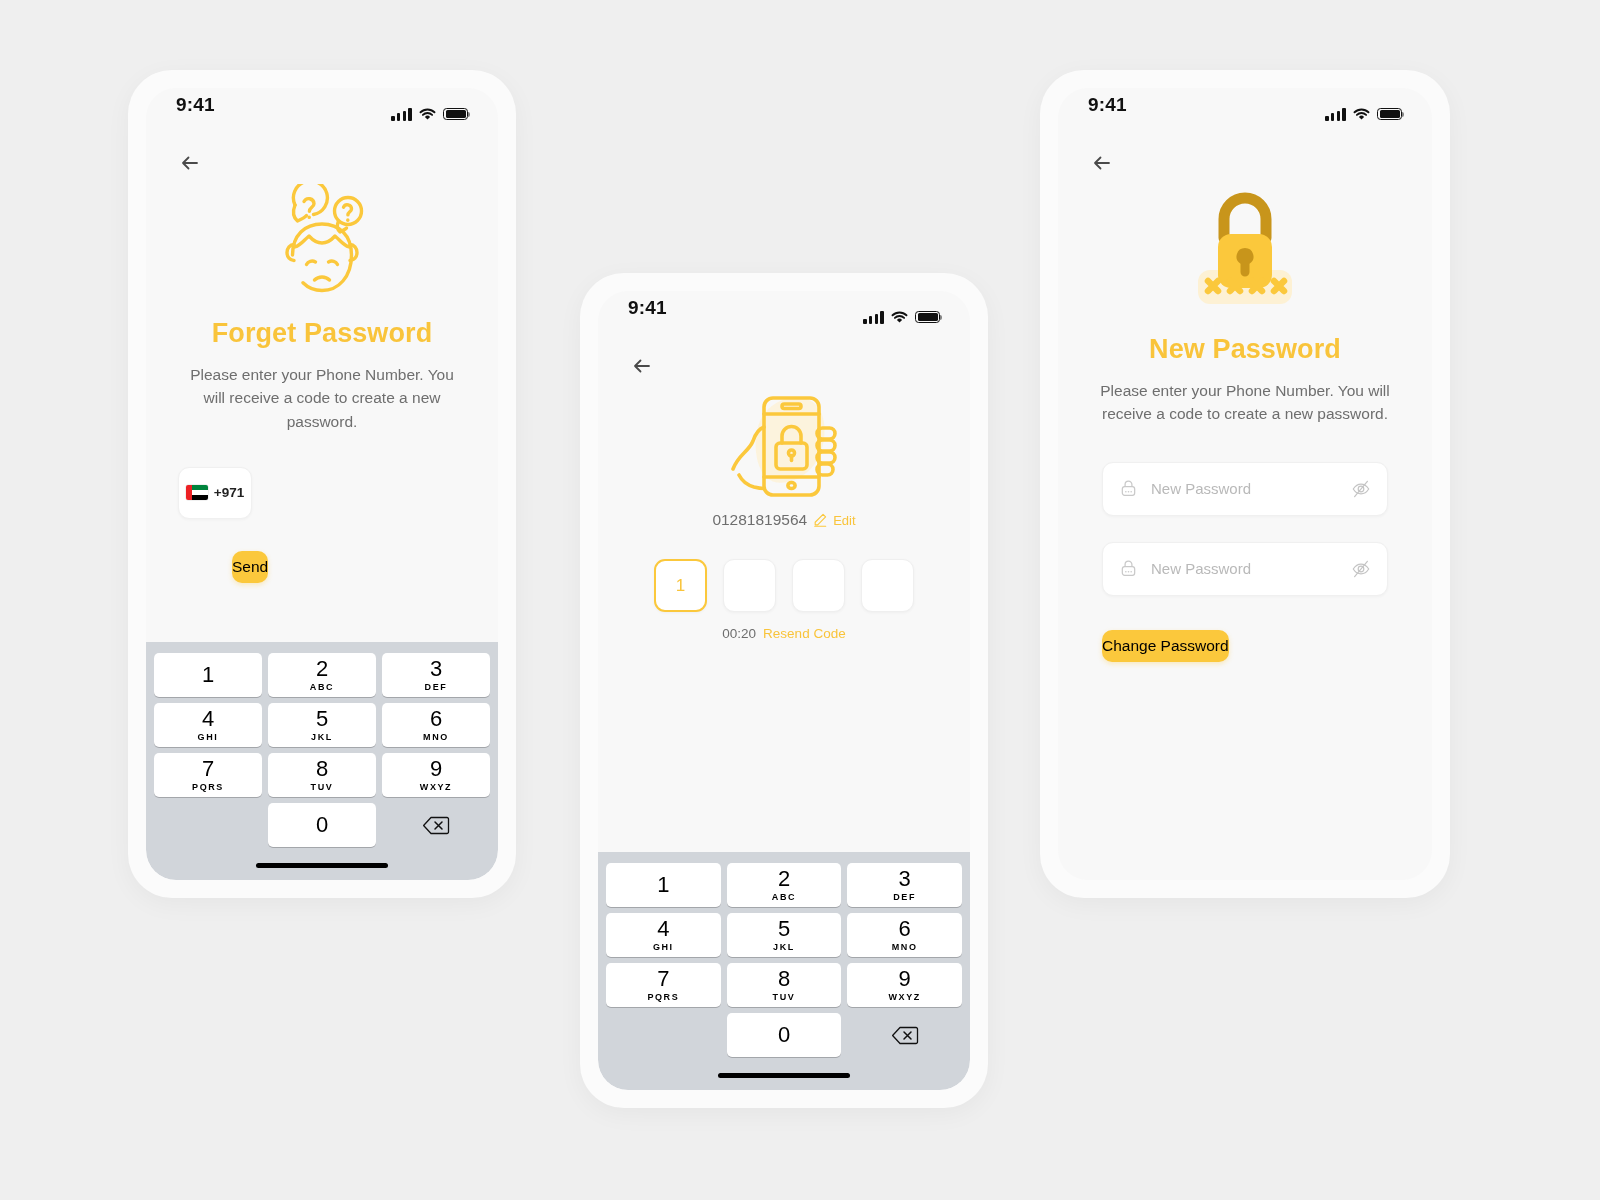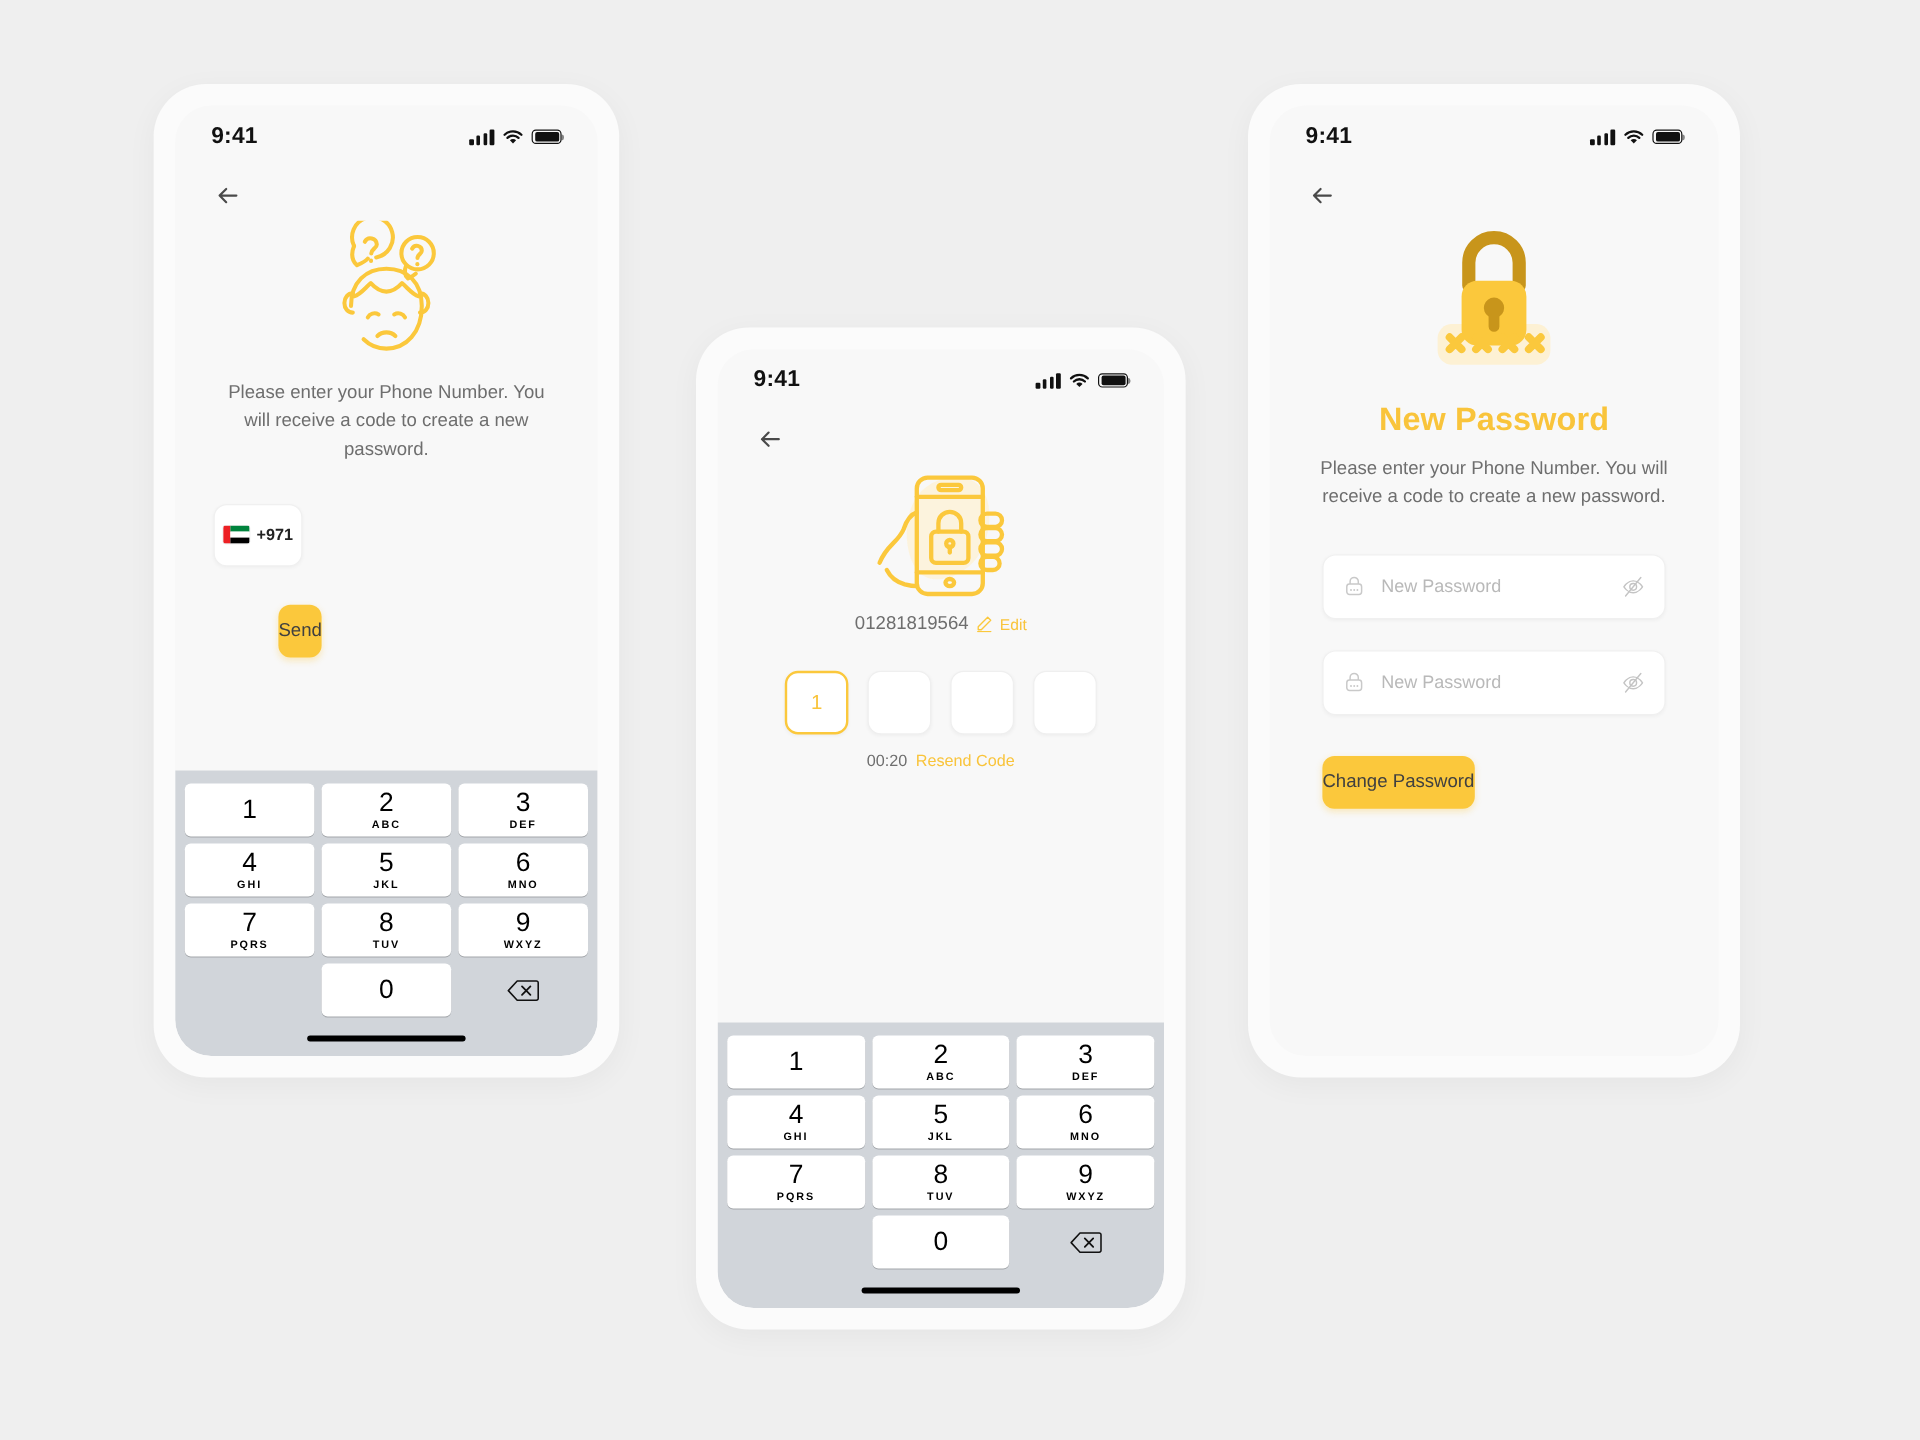--- a/index.html
+++ b/index.html
@@ -26,21 +26,21 @@
     overflow:hidden;
     position:relative;
   }
 
   #phone-1{ left:128px; top:70px;  width:388px; height:828px; }
   #phone-2{ left:580px; top:273px; width:408px; height:835px; }
   #phone-3{ left:1040px;top:70px;  width:410px; height:828px; }
 
   
   .statusbar{
-    height:46px; display:flex; align-items:center; justify-content:space-between;
+    height:46px; display:flex; justify-content:space-between;
     padding:6px 30px 0 30px;
   }
   .sb-time{ font-size:19px; font-weight:bold; color:#111; letter-spacing:.2px; }
   .sb-icons{ display:flex; align-items:center; gap:7px; }
 
   .ico-signal{ display:flex; align-items:flex-end; gap:2.2px; height:13px; }
   .ico-signal i{ width:3.6px; background:#111; border-radius:1px; display:block; }
   .ico-signal i:nth-child(1){ height:5px; }
   .ico-signal i:nth-child(2){ height:7.5px; }
   .ico-signal i:nth-child(3){ height:10px; }
@@ -89,21 +89,21 @@
   .flag .red{ width:6.5px; background:#ED2024; }
   .flag .stripes{ flex:1; display:flex; flex-direction:column; }
   .flag .stripes i{ flex:1; display:block; }
   .flag .g{ background:#00843D; } .flag .w{ background:#fff; } .flag .b{ background:#000; }
 
   .phone-field{ flex:1; padding:0 16px; gap:12px; }
 
   
   .btn{
     background:#FBC83C; border:0; border-radius:10px;
-    height:44px; color:#404040; font-size:15.5px;
+    height:32px; color:#000000; font-size:15.5px;
     font-family:"Liberation Sans", sans-serif;
     display:flex; align-items:center; justify-content:center;
     cursor:pointer; box-shadow:0 2px 5px rgba(251,200,60,.30);
   }
 
   
   .keypad{
     position:absolute; left:0; right:0; bottom:0;
     background:#D1D5DA; padding:8px 5px 0 5px;
     border-radius:0 0 30px 30px;
@@ -192,20 +192,21 @@
             <path d="M26 60.5c-4 0-7 3.4-7 8s3 8 7 8"></path>
             <path d="M82 60.5c4 0 7 3.4 7 8s-3 8-7 8"></path>
             <path d="M27 63c6-2 9.5-7.5 14-11 4.5 5 9.5 7 13 7 3.5 0 8.5-2 13-7 4.5 3.5 8 9 14 11"></path>
             <path d="M38.5 80.5c1.5-3 5.5-4.5 9-2.5"></path>
             <path d="M60.5 78c3.5-2 7.5-.5 9 2.5"></path>
             <path d="M46.5 96c4-4 11-4 15 0"></path>
           </g>
         </svg>
       </div>
 
+      <div class="title" style="margin-top:16px;">Forget Password</div>
       <div class="subtitle">Please enter your Phone Number. You will receive a code to create a new password.</div>
 
       <div style="display:flex; gap:12px; padding:0 32px; margin-top:34px;">
         <div class="field cc-box">
           <span class="flag">
             <i class="red"></i>
             <span class="stripes">
                 <i class="g"></i>
                 <i class="w"></i>
                 <i class="b"></i>

